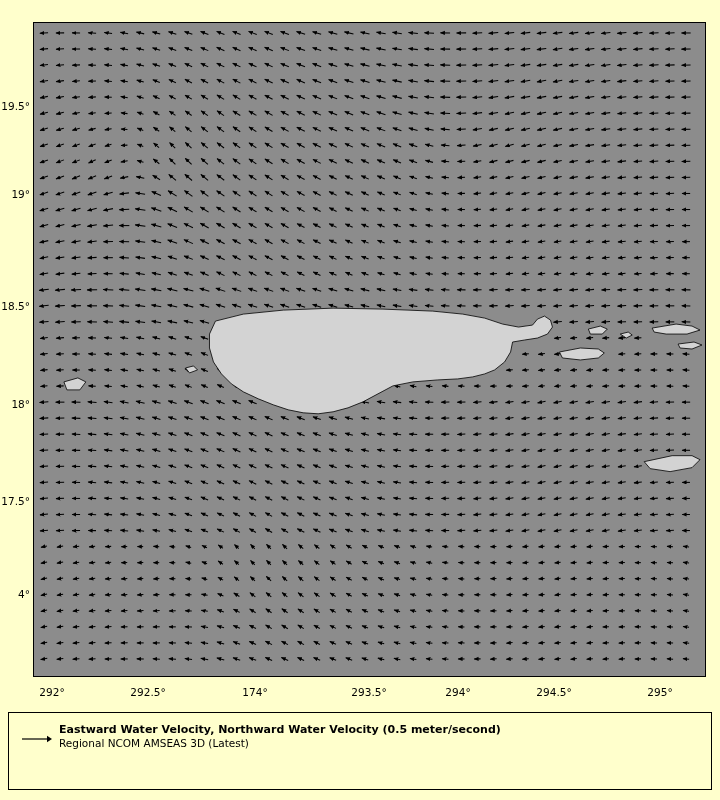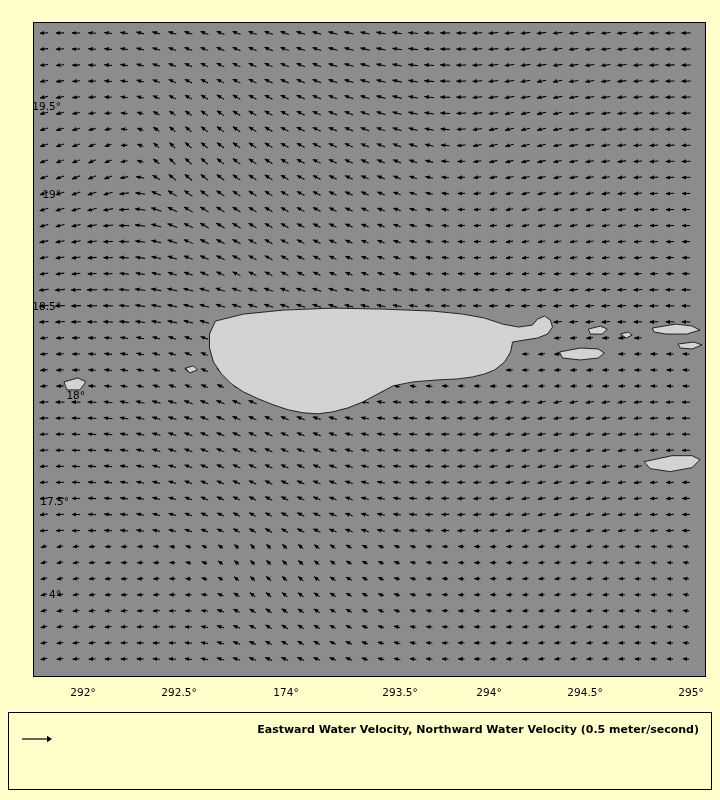--- a/index.html
+++ b/index.html
@@ -38,42 +38,40 @@
     width: 100%;
     height: 100%;
     display: block;
   }
   
   .axis-label {
     position: absolute;
     font-size: 10.5px;
     color: #000000;
     white-space: nowrap;
-    margin-left: 31px;
   }
   .ylab {
     text-align: right;
     width: 30px;
     left: 0;
   }
   .xlab {
     text-align: center;
     width: 60px;
   }
   
   #legend-box {
     position: absolute;
     left: 8px;
     top: 712px;
     width: 704px;
     height: 78px;
     border: 1px solid #000000;
     box-sizing: border-box;
     background: #ffffcc;
-    text-align: right;
   }
   #legend-arrow {
     position: absolute;
     left: 12px;
     top: 20px;
     width: 32px;
     height: 12px;
   }
   #legend-text {
     position: absolute;
@@ -1664,35 +1662,36 @@
 
       <polygon points="30,360 44,356 52,360 46,368 33,368" fill="#d3d3d3" stroke="#000000" stroke-width="0.8"></polygon>
 
       <polygon points="152,346 160,344 164,348 156,351" fill="#d3d3d3" stroke="#000000" stroke-width="0.8"></polygon>
     </svg>
   </div>
 
   <div class="axis-label ylab" style="top:100px;">19.5°</div>
   <div class="axis-label ylab" style="top:188px;">19°</div>
   <div class="axis-label ylab" style="top:300px;">18.5°</div>
-  <div class="axis-label ylab" style="top:389px;padding-left:24px;">18°</div>
-  <div class="axis-label ylab" style="top:495px;padding-left:8px;">17.5°</div>
+  <div class="axis-label ylab" style="top:398px;">18°</div>
+  <div class="axis-label ylab" style="top:495px;">17.5°</div>
   <div class="axis-label ylab" style="top:588px;">4°</div>
 
   <div class="axis-label xlab" style="left:22px;  top:686px;">292°</div>
   <div class="axis-label xlab" style="left:118px; top:686px;">292.5°</div>
   <div class="axis-label xlab" style="left:225px; top:686px;">174°</div>
   <div class="axis-label xlab" style="left:339px; top:686px;">293.5°</div>
   <div class="axis-label xlab" style="left:428px; top:686px;">294°</div>
   <div class="axis-label xlab" style="left:524px; top:686px;">294.5°</div>
   <div class="axis-label xlab" style="left:630px; top:686px;">295°</div>
 
   <div id="legend-box">
     <svg id="legend-arrow" viewBox="0 0 32 12">
       <line x1="1" y1="6" x2="26" y2="6" stroke="#000000" stroke-width="1.2"></line>
       <path d="M26,2.8 L31,6 L26,9.2 z" fill="#000000"></path>
     </svg>
     <div id="legend-text">
       <div id="legend-title">Eastward Water Velocity, Northward Water Velocity (0.5 meter/second)</div>
+      <div class="legend-sub">Regional NCOM AMSEAS 3D (Latest)</div>
     </div>
   </div>
 
 </div>
 
 </body></html>

